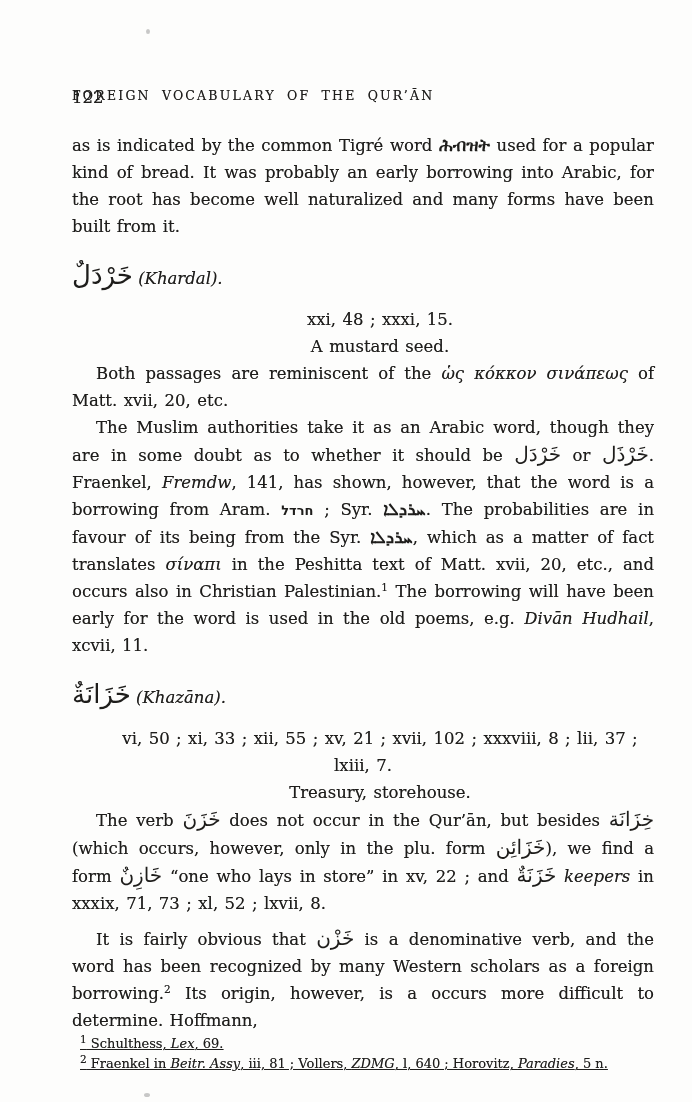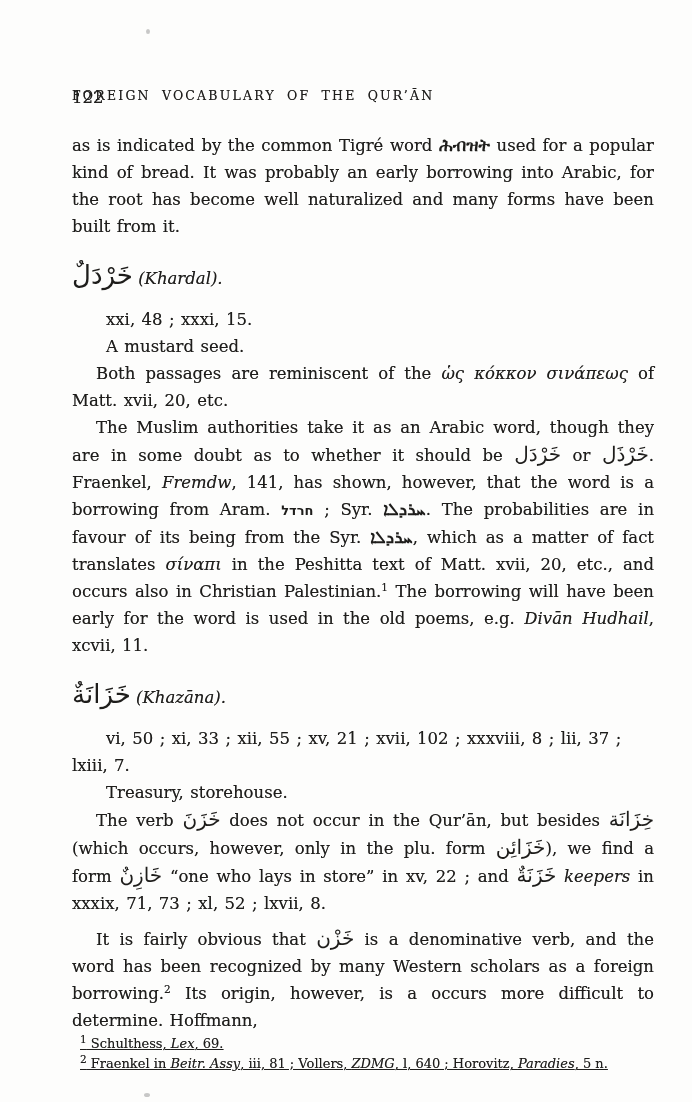--- a/index.html
+++ b/index.html
@@ -18,21 +18,21 @@
   .runhead{
     display:block;text-align:left;
     font-size:12.5px;letter-spacing:2.2px;word-spacing:5px;
   }
   p{margin:0;}
   .body{
     font-size:16.5px;line-height:27px;
     text-align:justify;word-spacing:1.2px;
   }
   .para{text-indent:24px;}
-  .refs{text-indent:34px;text-align:left;}
+  .refs{text-indent:34px;text-align:center;}
   .entry{margin-top:12px;}
   .headword{
     font-size:16.5px;line-height:46px;
     margin-bottom:4px;white-space:nowrap;
   }
   .i{font-style:italic;}
   .grk{font-style:italic;}
   .ar{
     font-family:Liberation Sans, sans-serif;
     font-size:20px;

